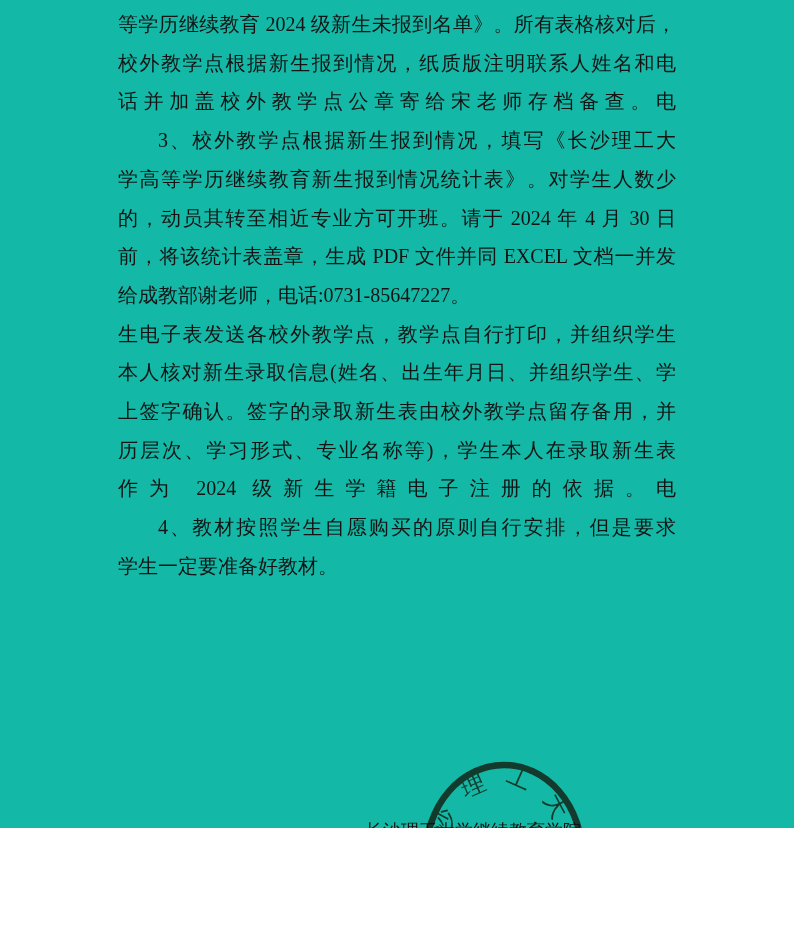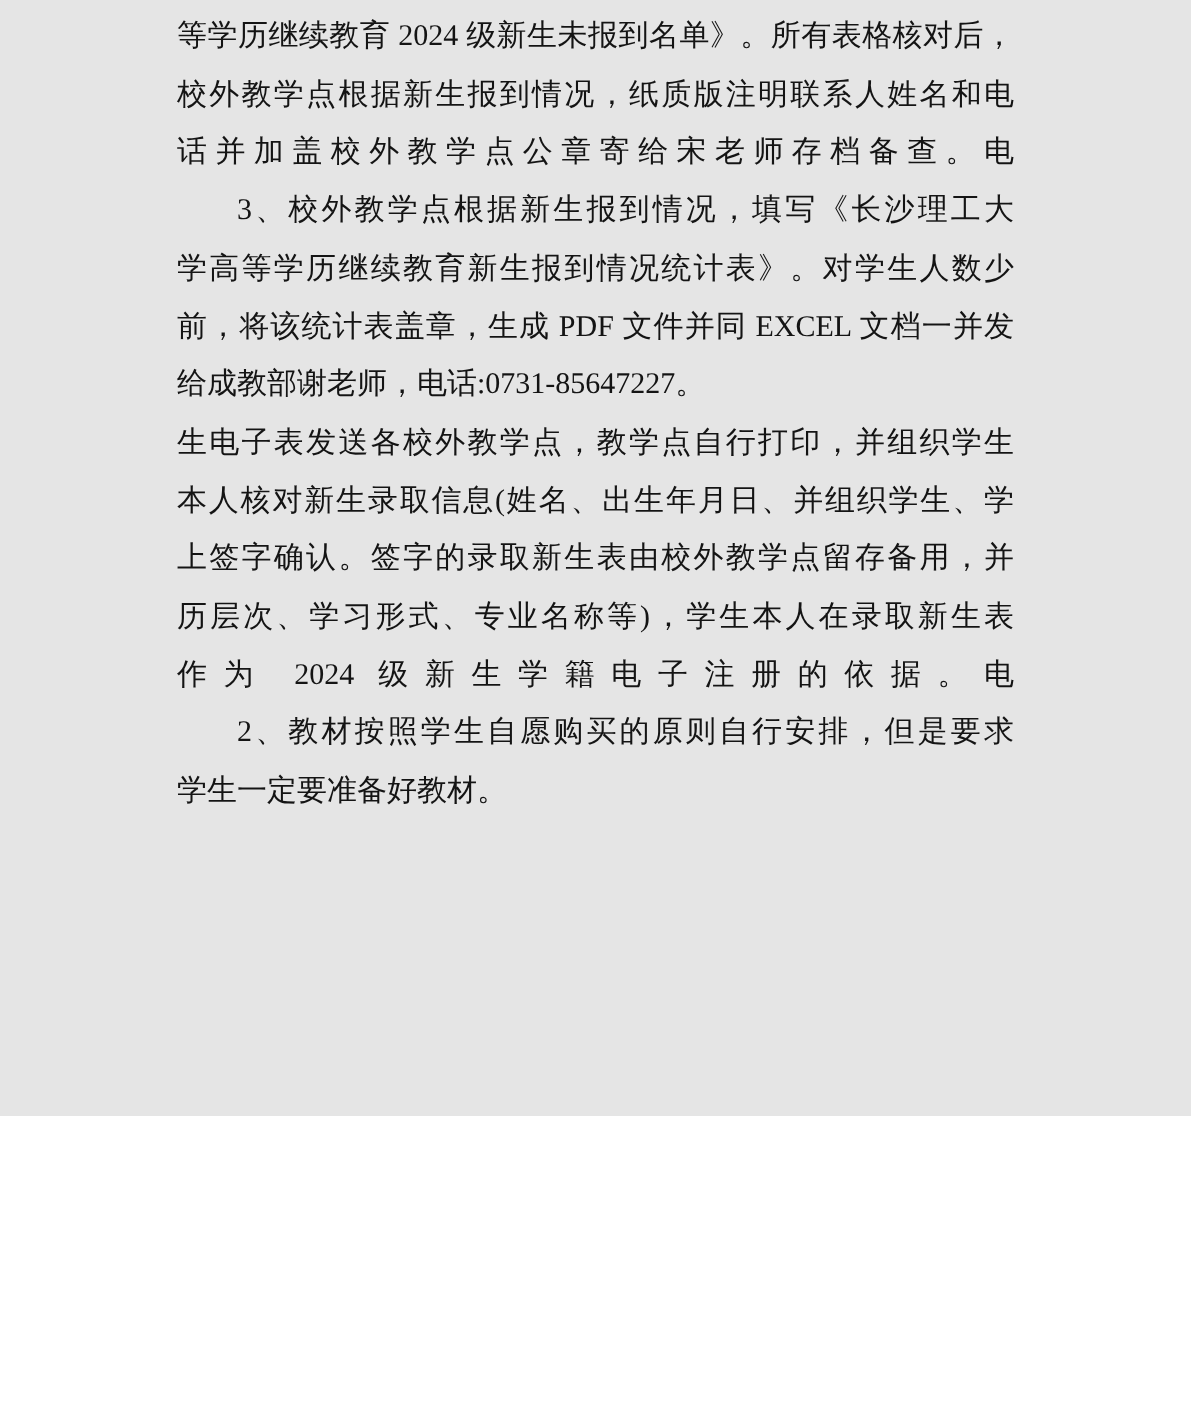--- a/index.html
+++ b/index.html
@@ -1,20 +1,20 @@
 <!DOCTYPE html>
 <html lang="zh"><head>
 <meta charset="utf-8">
 <style>
   html, body { margin: 0; padding: 0; background: #ffffff; }
   .page {
     position: relative;
     width: 794px;
-    height: 744px;
-    background: #e5e5e5;
+    height: 828px;
+    background: #14b8a6;
     overflow: hidden;
     font-family: "Liberation Serif", "DejaVu Serif", serif;
     color: #141414;
   }
   .body-text {
     position: absolute;
     left: 118px;
     top: 5px;
     width: 558px;
     font-size: 20px;
@@ -68,28 +68,29 @@
 <body>
 
 <div class="page">
 
   <div class="body-text">
     <div class="line">等学历继续教育 2024 级新生未报到名单》。所有表格核对后，</div>
     <div class="line">校外教学点根据新生报到情况，纸质版注明联系人姓名和电</div>
     <div class="line">话并加盖校外教学点公章寄给宋老师存档备查。电</div>
     <div class="line indent">3、校外教学点根据新生报到情况，填写《长沙理工大</div>
     <div class="line">学高等学历继续教育新生报到情况统计表》。对学生人数少</div>
+    <div class="line">的，动员其转至相近专业方可开班。请于 2024 年 4 月 30 日</div>
     <div class="line">前，将该统计表盖章，生成 PDF 文件并同 EXCEL 文档一并发</div>
     <div class="line end">给成教部谢老师，电话:0731-85647227。</div>
     <div class="line">生电子表发送各校外教学点，教学点自行打印，并组织学生</div>
     <div class="line">本人核对新生录取信息(姓名、出生年月日、并组织学生、学</div>
     <div class="line">上签字确认。签字的录取新生表由校外教学点留存备用，并</div>
     <div class="line">历层次、学习形式、专业名称等)，学生本人在录取新生表</div>
     <div class="line">作为 2024 级新生学籍电子注册的依据。电</div>
-    <div class="line indent">2、教材按照学生自愿购买的原则自行安排，但是要求</div>
+    <div class="line indent">4、教材按照学生自愿购买的原则自行安排，但是要求</div>
     <div class="line end">学生一定要准备好教材。</div>
   </div>
 
   <div class="sig-org">长沙理工大学继续教育学院</div>
   <div class="sig-date">2024 年 3 月 12 日</div>
 
   <svg class="seal" viewBox="0 0 200 220" xmlns="http://www.w3.org/2000/svg">
     <defs>
       <path id="sealArc" d="M 49.8 145 A 58 70 0 1 1 150.2 145" fill="none"></path>
     </defs>

